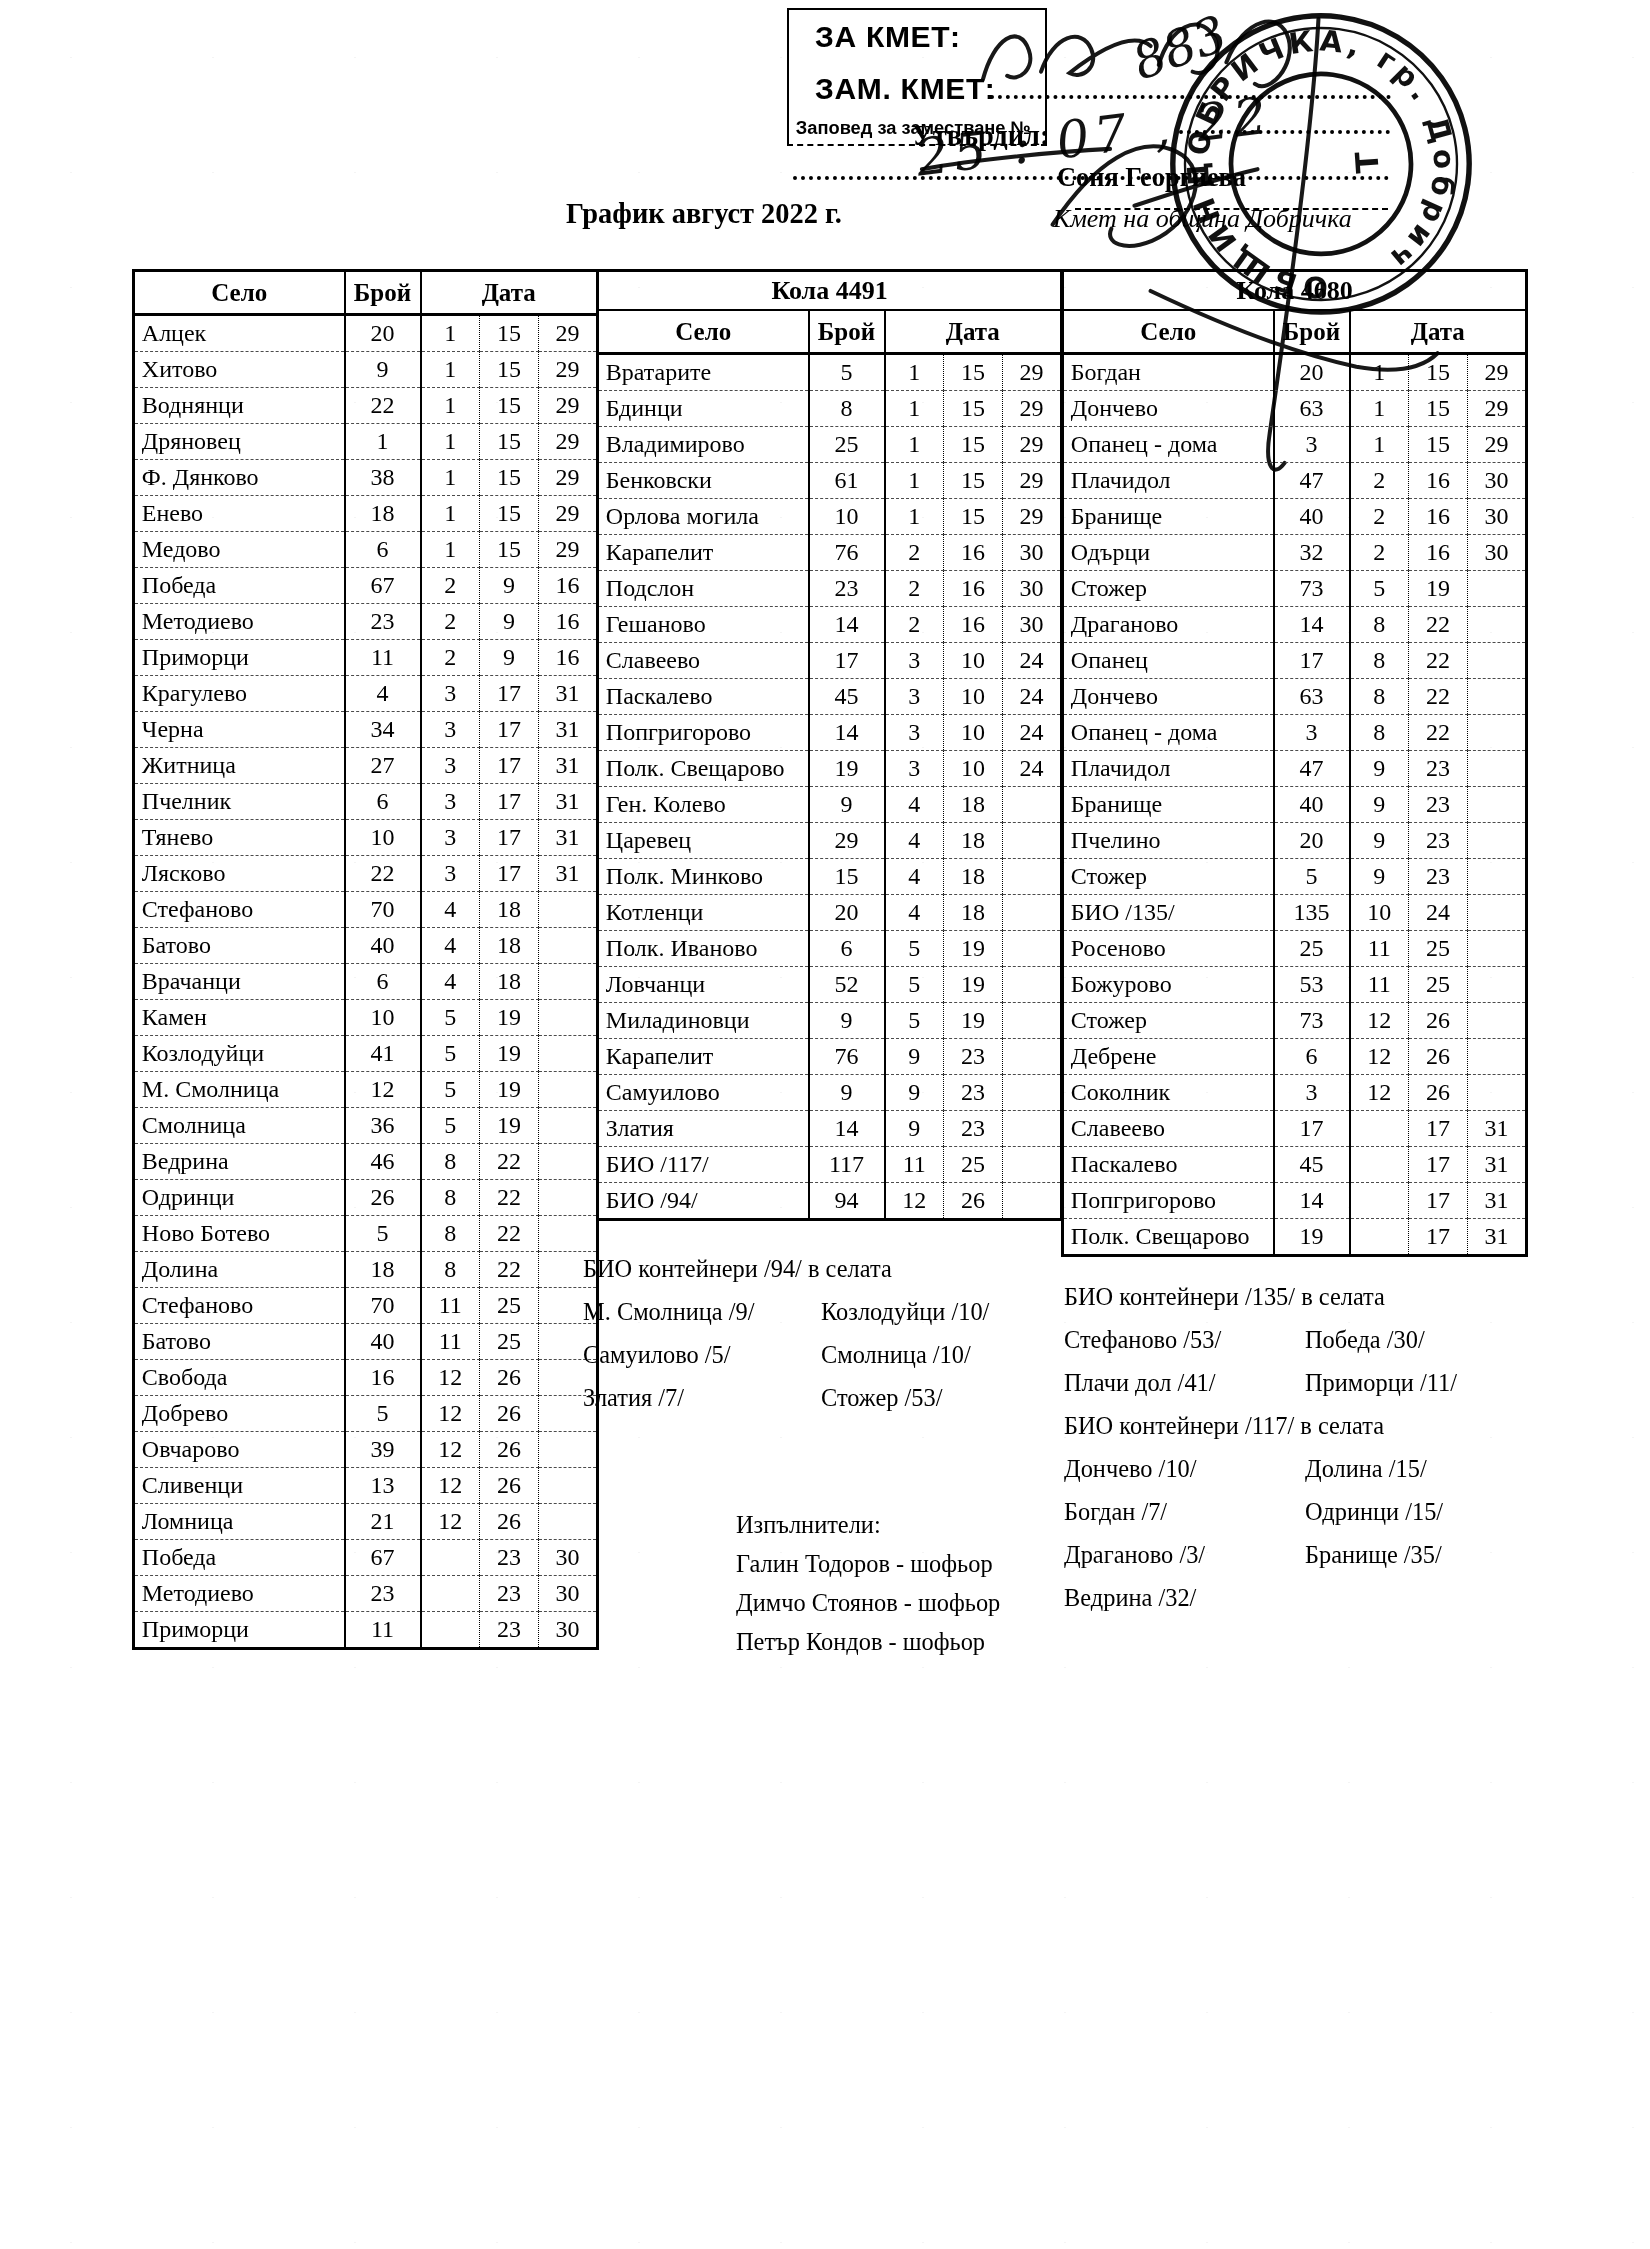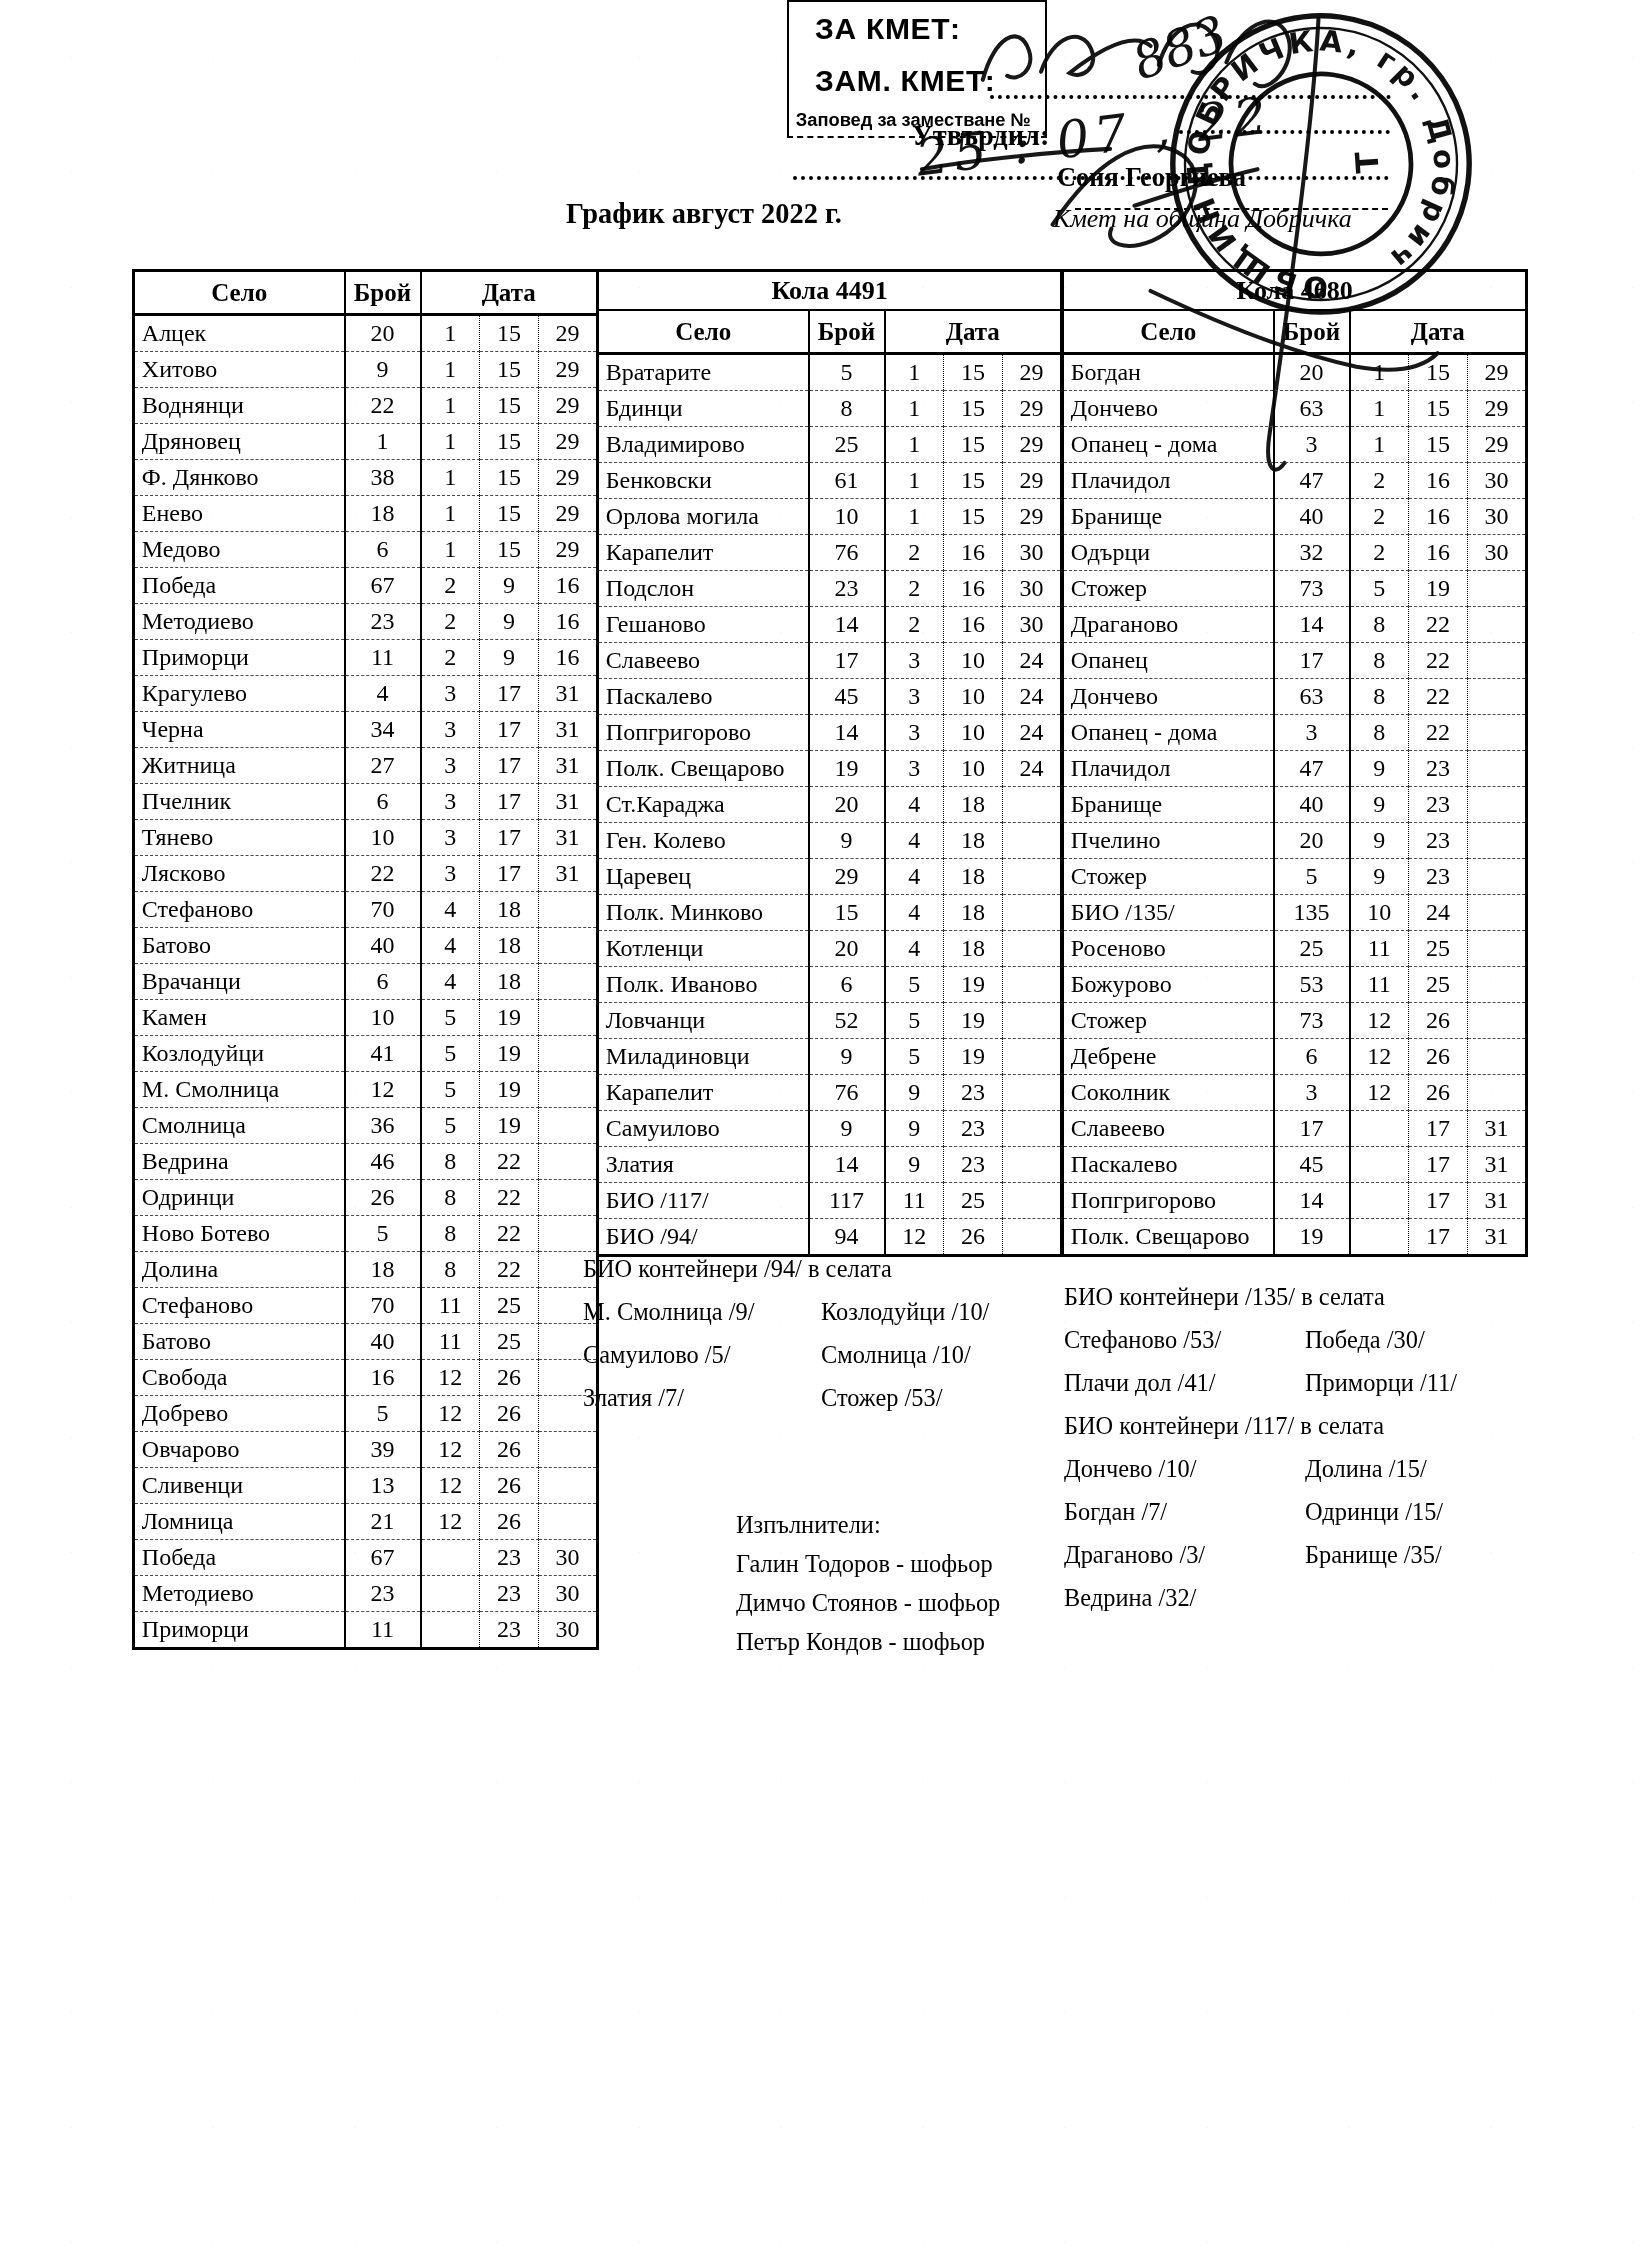--- a/index.html
+++ b/index.html
@@ -8,21 +8,21 @@
     width:1651px;height:2250px;
     background:#ffffff;
     background-image:radial-gradient(rgba(0,0,0,0.045) 0.8px, transparent 0.9px);
     background-size:142px 115px;
     font-family:"Liberation Serif", serif;
     color:#000;
     overflow:hidden;
   }
   
   .stamp-box{
-    position:absolute;left:787px;top:0;width:256px;height:134px;
+    position:absolute;left:787px;top:8px;width:256px;height:134px;
     border:2.7px solid #000;border-bottom:2px dashed #000;
   }
   .stamp-box .za-kmet{
     position:absolute;left:26px;top:9.5px;
     font-family:"Liberation Sans", sans-serif;font-weight:bold;font-size:30px;letter-spacing:0.7px;
   }
   .stamp-box .zam-kmet{
     position:absolute;left:26px;top:62px;
     font-family:"Liberation Sans", sans-serif;font-weight:bold;font-size:30px;letter-spacing:0.7px;
   }
@@ -505,27 +505,20 @@
           <td class="d3">24</td>
         </tr>
         <tr>
           <td class="v">Полк. Свещарово</td>
           <td class="c">19</td>
           <td class="d1">3</td>
           <td class="d2">10</td>
           <td class="d3">24</td>
         </tr>
         <tr>
-          <td class="v">Ст.Караджа</td>
-          <td class="c">20</td>
-          <td class="d1">4</td>
-          <td class="d2">18</td>
-          <td class="d3"></td>
-        </tr>
-        <tr>
           <td class="v">Ген. Колево</td>
           <td class="c">9</td>
           <td class="d1">4</td>
           <td class="d2">18</td>
           <td class="d3"></td>
         </tr>
         <tr>
           <td class="v">Царевец</td>
           <td class="c">29</td>
           <td class="d1">4</td>

